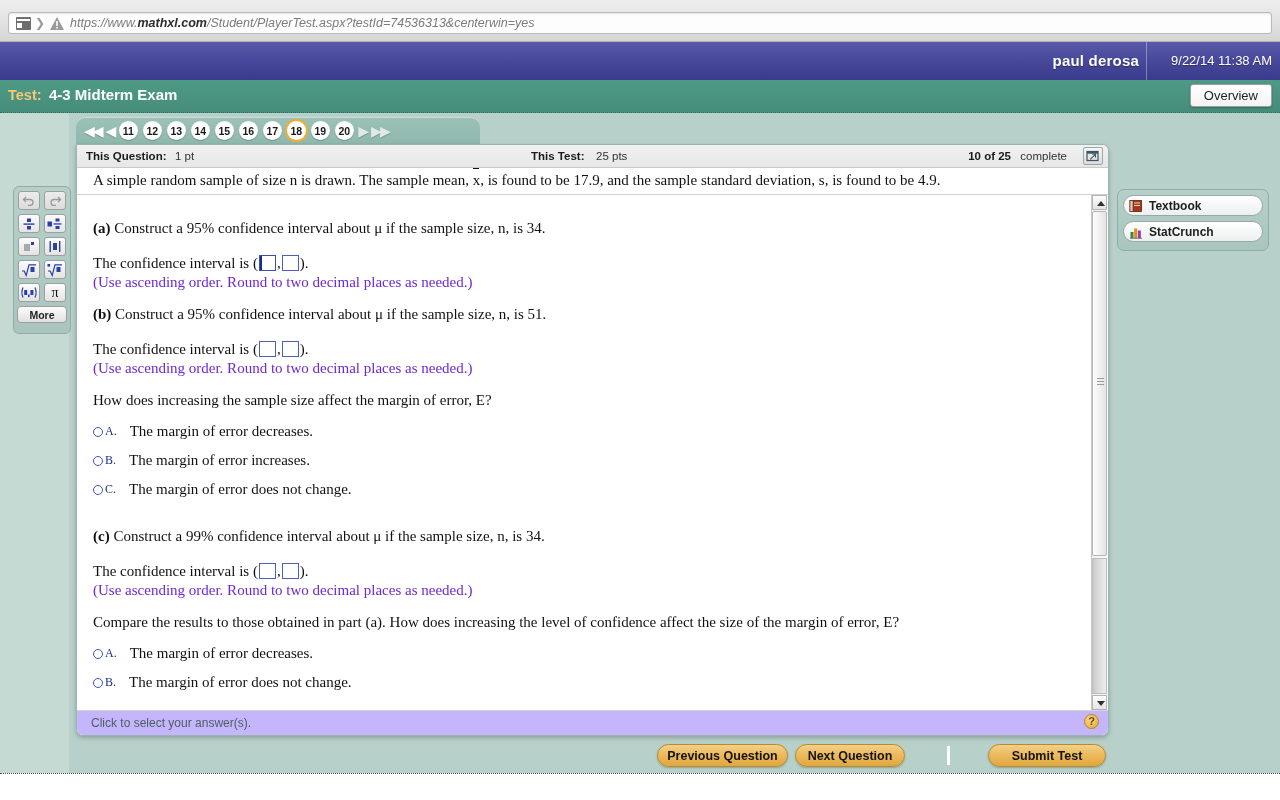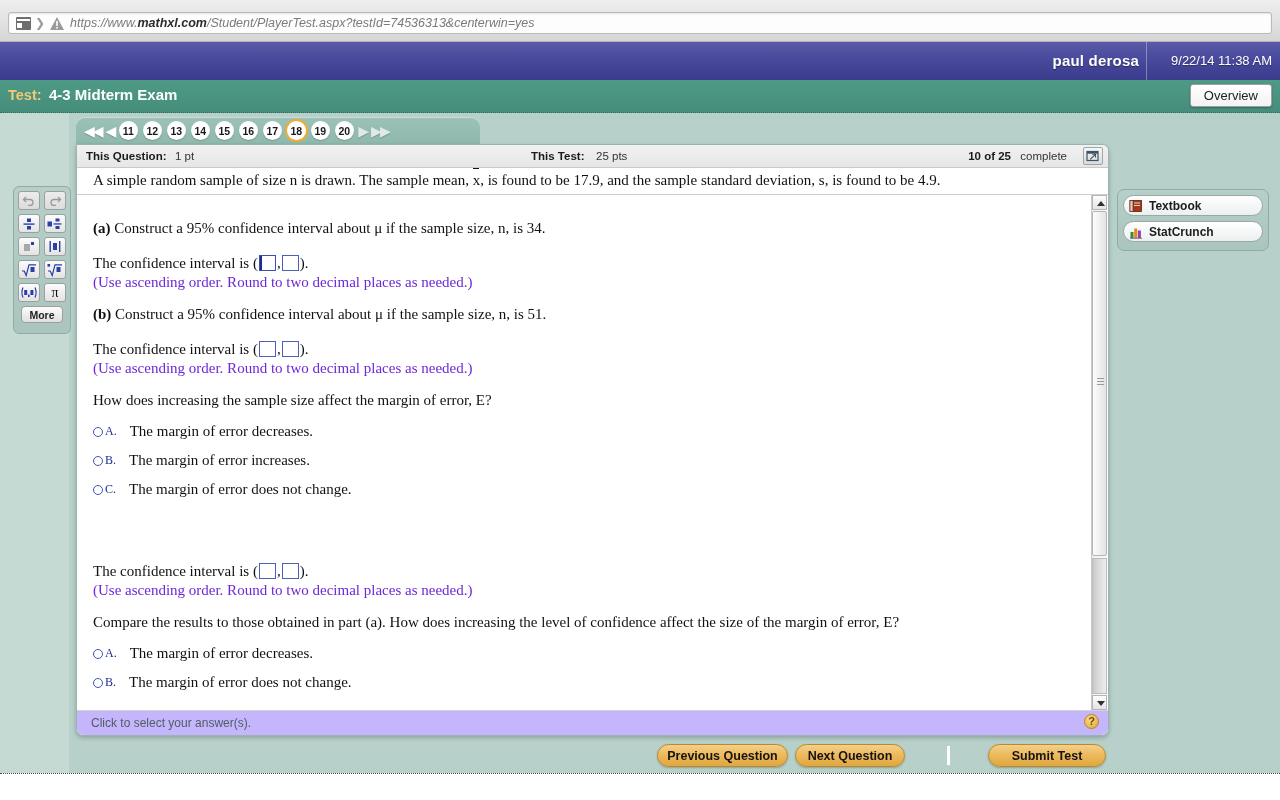--- a/index.html
+++ b/index.html
@@ -263,21 +263,21 @@
   .mp-row { display: flex; justify-content: center; gap: 4px; margin-bottom: 4px; }
   .mp-btn {
     width: 22px; height: 19px;
     background: linear-gradient(to bottom,#fcfcfc,#e3e3e3);
     border: 1px solid #9e9e9e; border-radius: 3px;
     display: flex; align-items: center; justify-content: center;
     cursor: pointer; position: relative;
   }
   .mp-btn.disabled { background: linear-gradient(to bottom,#ececec,#dcdcdc); }
   .mp-more {
-    width: 42px; height: 17px; margin: 1px auto 0 auto;
+    width: 50px; height: 17px; margin: 1px auto 0 auto;
     background: linear-gradient(to bottom,#fcfcfc,#e0e0e0);
     border: 1px solid #9e9e9e; border-radius: 4px;
     font-size: 10.5px; font-weight: bold; color: #222;
     display: flex; align-items: center; justify-content: center;
     cursor: pointer; font-family: "Liberation Sans", sans-serif;
   }
 
   
   #tools-panel {
     position: absolute; left: 1117px; top: 189px; width: 152px; height: 62px;
@@ -423,20 +423,23 @@
       <span class="radio"></span>
       <span class="opt-letter">B.</span>
       <span class="opt-text">The margin of error increases.</span>
     </div>
     <div class="opt-row" style="top:286px">
       <span class="radio"></span>
       <span class="opt-letter">C.</span>
       <span class="opt-text">The margin of error does not change.</span>
     </div>
 
+    <div class="q-block" style="top:333px">
+      <span class="lbl">(c)</span><span> Construct a 99% confidence interval about μ if the sample size, n, is 34.</span>
+    </div>
     <div class="q-block" style="top:368px">
       <span>The confidence interval is (</span><span class="ansbox"></span><span>,</span><span class="ansbox"></span><span>).</span>
     </div>
     <div class="q-block blue" style="top:387px">(Use ascending order. Round to two decimal places as needed.)</div>
     <div class="q-block" style="top:419px">Compare the results to those obtained in part (a). How does increasing the level of confidence affect the size of the margin of error, E?</div>
 
     <div class="opt-row" style="top:450px">
       <span class="radio"></span>
       <span class="opt-letter">A.</span>
       <span class="opt-text">The margin of error decreases.</span>

